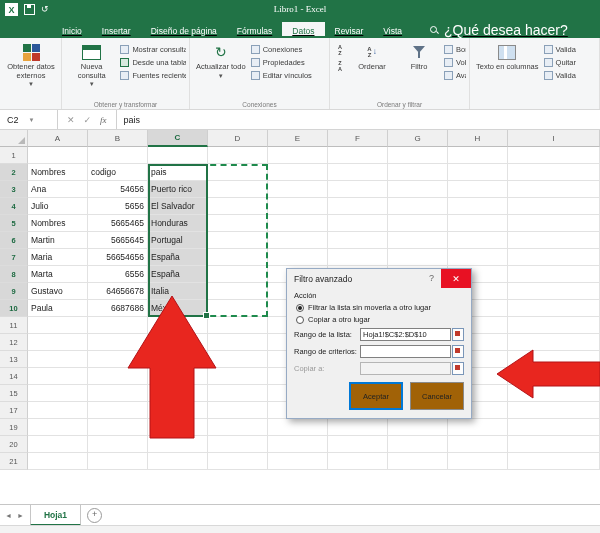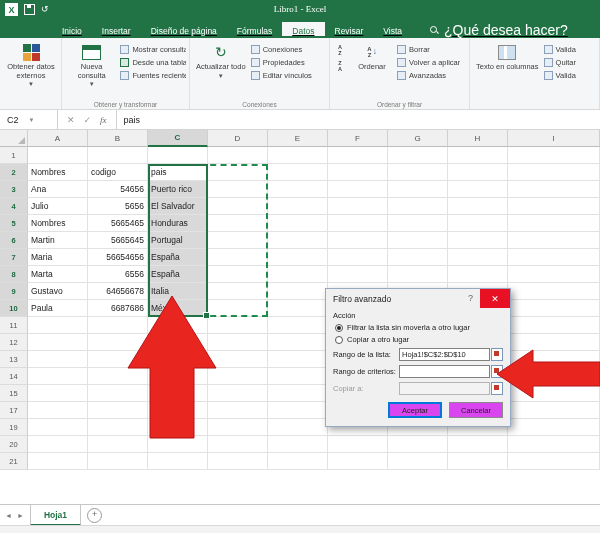--- a/index.html
+++ b/index.html
@@ -108,22 +108,22 @@
   .navarrows{display:flex;align-items:center;gap:5px;color:#777;font-size:7px;}
   .sheettab{display:flex;align-items:center;padding:0 13px;background:#fff;border-left:1px solid #c6c6c6;
       border-right:1px solid #c6c6c6;border-bottom:2px solid #217346;color:#217346;font-weight:bold;
       font-size:8.5px;box-sizing:border-box;}
   .addsheet{align-self:center;width:13px;height:13px;border:1px solid #9a9a9a;border-radius:50%;
       color:#666;font-size:9px;line-height:11px;text-align:center;}
   .statusbar{position:absolute;left:0;right:0;bottom:0;height:7px;background:#f3f3f3;
       border-top:1px solid #d8d8d8;}
 
   
-  .dialog{position:absolute;left:286px;top:288px;width:184px;background:#f0f0f0;
-      border:1px solid #96aac4;box-shadow:3px 3px 7px rgba(0,0,0,.35);z-index:40;font-size:7.5px;color:#222;margin-left:39px;}
+  .dialog{position:absolute;left:286px;top:268px;width:184px;background:#f0f0f0;
+      border:1px solid #96aac4;box-shadow:3px 3px 7px rgba(0,0,0,.35);z-index:40;font-size:7.5px;color:#222;}
   .dtitle{height:19px;display:flex;align-items:center;padding-left:7px;font-size:8.5px;position:relative;}
   .dhelp{position:absolute;right:37px;top:4px;color:#666;font-size:9px;}
   .dclose{position:absolute;right:0;top:0;width:30px;height:19px;background:#e81123;color:#fff;
       display:flex;align-items:center;justify-content:center;font-size:9px;}
   .dbody{padding:1px 7px 8px;}
   .dsection{margin:2px 0 2px;}
   .dradio{display:flex;align-items:center;gap:4px;margin:3px 0 3px 2px;}
   .radio{width:8px;height:8px;border:1px solid #555;border-radius:50%;background:#fff;position:relative;flex:none;box-sizing:border-box;}
   .radio.on::after{content:"";position:absolute;left:1px;top:1px;right:1px;bottom:1px;background:#222;border-radius:50%;}
   .dfield{display:flex;align-items:center;margin:4px 0;}
@@ -131,21 +131,21 @@
   .fieldbox{flex:1;height:13px;border:1px solid #808080;background:#fff;padding:0 2px;line-height:12px;
       overflow:hidden;white-space:nowrap;box-sizing:border-box;}
   .fieldbox.disabled{background:#f3f3f3;border-color:#b5b5b5;}
   .rpick{width:12px;height:13px;border:1px solid #7a96b8;background:#fdfdfd;position:relative;flex:none;
       margin-left:1px;box-sizing:border-box;}
   .rpick::after{content:"";position:absolute;left:2px;top:2px;width:5px;height:5px;background:#c0392b;}
   .dim{color:#9a9a9a;}
   .dcheck{display:flex;align-items:center;gap:4px;margin:6px 0 5px 2px;}
   .chk{width:8px;height:8px;border:1px solid #555;background:#fff;flex:none;box-sizing:border-box;}
   .dbuttons{display:flex;justify-content:flex-end;gap:7px;padding-top:3px;}
-  .dbtn{min-width:54px;height:16px;background:#d946ef;border:1px solid #8a8a8a;
+  .dbtn{min-width:54px;height:28px;background:#a16207;border:1px solid #8a8a8a;
       display:flex;align-items:center;justify-content:center;box-sizing:border-box;}
   .dbtn.primary{border:1px solid #0078d7;box-shadow:inset 0 0 0 1px #0078d7;}
 
   .arrows{position:absolute;left:0;top:0;z-index:50;pointer-events:none;}
 </style>
 </head>
 <body>
 
 <div class="app">
 
@@ -253,20 +253,26 @@
           <span class="ic-sortbig">
               <span class="lets">
                 <span>A</span>
                 <span>Z</span>
               </span>
               <span class="arr">↓</span>
             </span>
         </span>
         <span>Ordenar</span>
       </div>
+      <div class="bigbtn">
+        <span class="bicon">
+            <span class="funnel"></span>
+          </span>
+        <span>Filtro</span>
+      </div>
       <div class="smallstack">
         <div class="smallitem">
           <span class="sicon"></span>
           <span>Borrar</span>
         </div>
         <div class="smallitem">
           <span class="sicon"></span>
           <span>Volver a aplicar</span>
         </div>
         <div class="smallitem">

